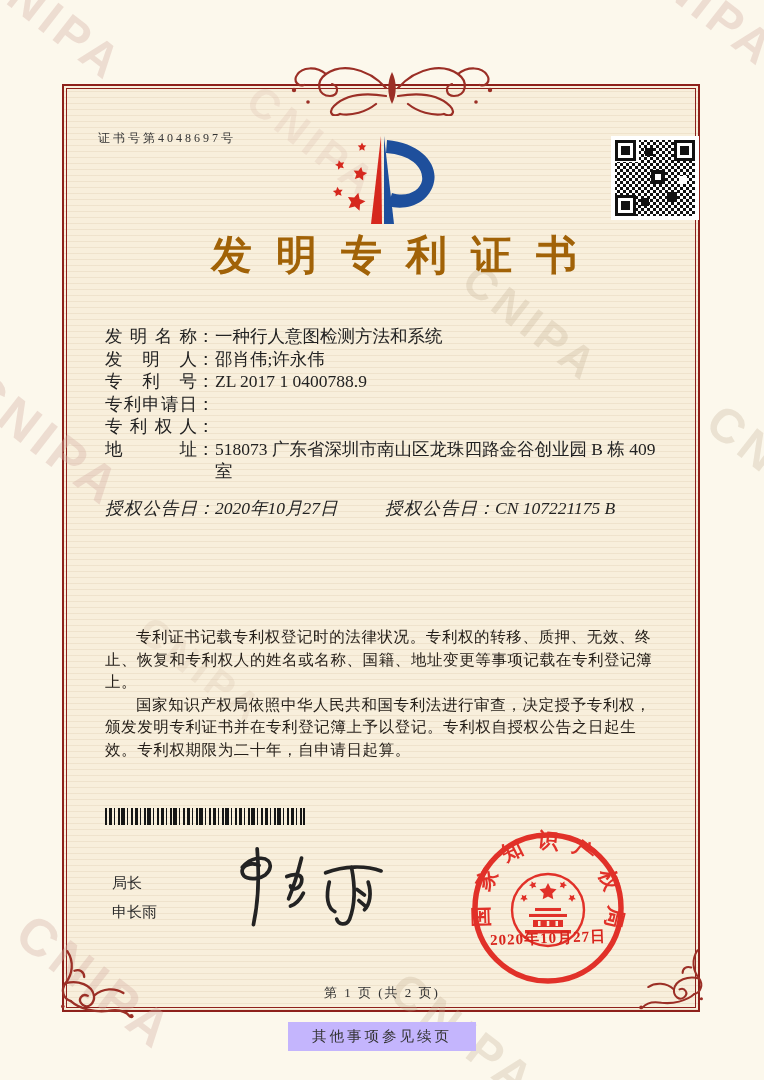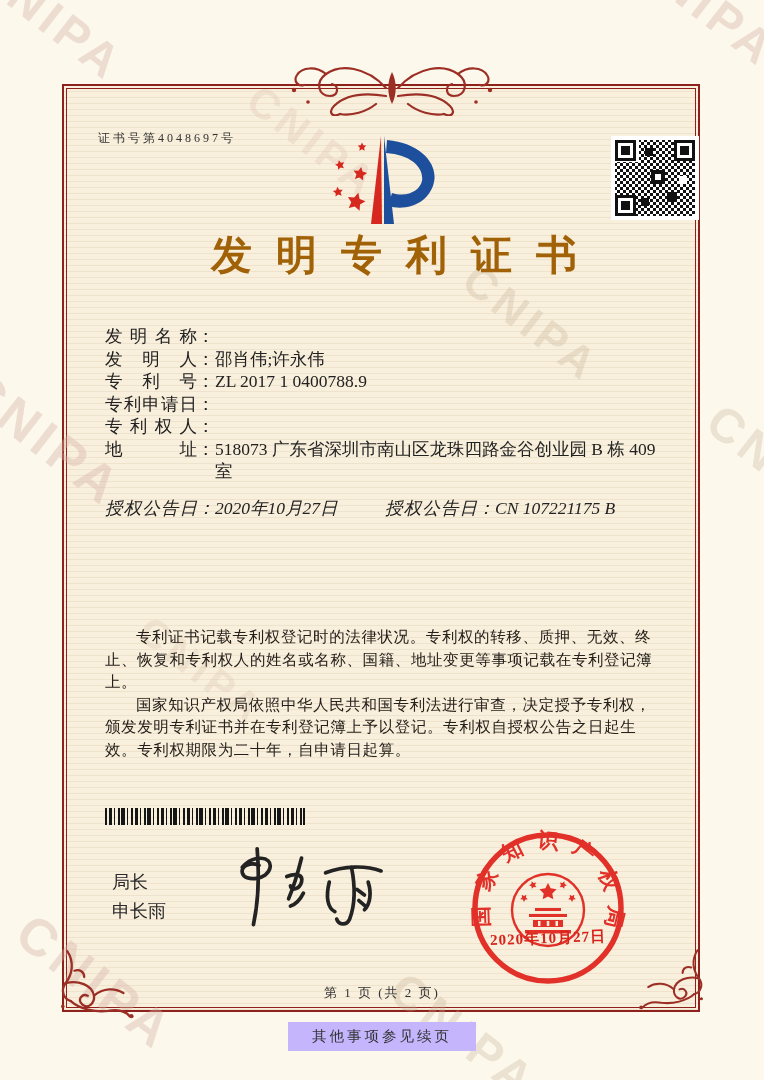--- a/index.html
+++ b/index.html
@@ -48,21 +48,21 @@
 
   .barcode{position:absolute;left:105px;top:808px;width:200px;height:17px;
            background:repeating-linear-gradient(90deg,
              #151515 0 2px, rgba(0,0,0,0) 2px 4px,
              #151515 4px 7px, rgba(0,0,0,0) 7px 9px,
              #151515 9px 10px, rgba(0,0,0,0) 10px 13px,
              #151515 13px 15px, rgba(0,0,0,0) 15px 16px,
              #151515 16px 20px, rgba(0,0,0,0) 20px 22px,
              #151515 22px 23px, rgba(0,0,0,0) 23px 26px);}
 
-  .signer{position:absolute;left:112px;top:868px;font-size:18px;line-height:29px;
+  .signer{position:absolute;left:112px;top:868px;font-size:15px;line-height:29px;
           font-family:"Liberation Sans","DejaVu Sans",sans-serif;color:#2a2a2a;}
   .signature{position:absolute;left:222px;top:843px;width:185px;height:92px;}
 
   .seal{position:absolute;left:468px;top:826px;width:160px;height:160px;z-index:3;}
   .seal-date{position:absolute;left:472px;top:929px;width:152px;text-align:center;z-index:4;
              color:#d8231b;font-size:15px;letter-spacing:1px;transform:rotate(-2deg);font-weight:bold;}
 
   .page-info{position:absolute;left:0;right:0;top:984px;text-align:center;
              font-size:13px;letter-spacing:2px;color:#333;}
 
@@ -160,20 +160,21 @@
       <rect x="68" y="40" width="8" height="8" fill="#fff"></rect>
       <rect x="34" y="12" width="8" height="8" fill="#111"></rect>
     </svg>
 
     <div class="title">发明专利证书</div>
 
     <div class="fields">
       <div class="frow">
         <span class="flabel">发明名称</span>
           <span class="fcolon">：</span>
+          <span class="fvalue">一种行人意图检测方法和系统</span>
       </div>
       <div class="frow">
         <span class="flabel">发明人</span>
           <span class="fcolon">：</span>
           <span class="fvalue">邵肖伟;许永伟</span>
       </div>
       <div class="frow">
         <span class="flabel">专利号</span>
           <span class="fcolon">：</span>
           <span class="fvalue">ZL 2017 1 0400788.9</span>

